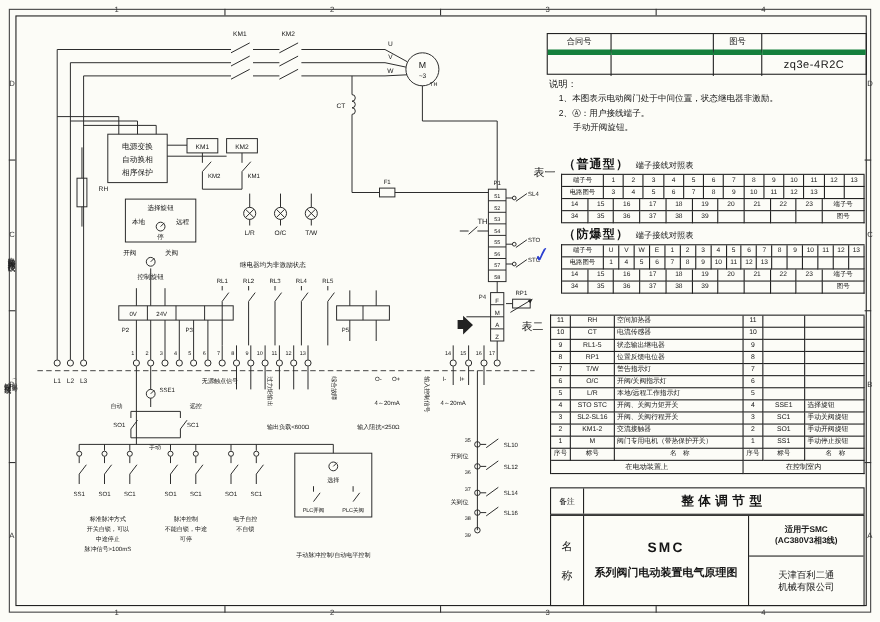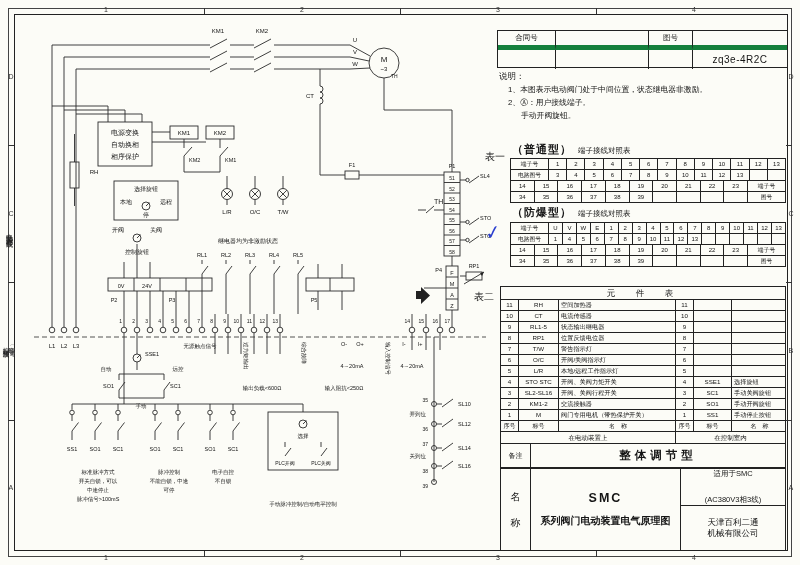--- a/index.html
+++ b/index.html
@@ -49,21 +49,21 @@
   
   #remark{left:500px;top:443px;width:286px;height:25px;display:flex;}
   #remark .rlab{width:30px;border-right:1px solid #222;display:flex;align-items:center;justify-content:center;font-size:7px;}
   #remark .rval{flex:1;display:flex;align-items:center;justify-content:center;font-weight:bold;font-size:11.5px;letter-spacing:4px;}
   #titleblock{left:500px;top:468px;width:286px;height:83px;display:flex;}
   .tb-name{width:30px;border-right:1px solid #222;display:flex;flex-direction:column;align-items:center;justify-content:center;gap:12px;font-size:10px;}
   .tb-product{width:150px;border-right:1px solid #222;display:flex;flex-direction:column;align-items:center;justify-content:center;gap:9px;}
   .tb-smc{font-size:12.5px;font-weight:bold;letter-spacing:2px;}
   .tb-series{font-size:10px;font-weight:bold;text-align:right;}
   .tb-right{flex:1;display:flex;flex-direction:column;}
-  .tb-apply{height:37px;border-bottom:1px solid #222;display:flex;flex-direction:column;align-items:center;justify-content:space-between;font-size:7.5px;font-weight:normal;line-height:10px;}
+  .tb-apply{height:37px;border-bottom:1px solid #222;display:flex;flex-direction:column;align-items:center;justify-content:center;font-size:7.5px;font-weight:bold;line-height:10px;}
   .tb-company{flex:1;display:flex;flex-direction:column;align-items:center;justify-content:center;font-size:8.5px;line-height:11px;}
   
   #mn-up{position:absolute;left:4px;top:228px;height:104px;font-size:7px;}
   #mn-low{position:absolute;left:1px;top:342px;height:100px;display:flex;}
   #mn-low .vtext{font-size:6.5px;}
   #mn-low .sm{font-size:5.5px;color:#444;}
   #check{position:absolute;left:485px;top:221px;color:#2b3fd0;font-size:19px;font-weight:bold;transform:rotate(-10deg);}
   
   #schem{position:absolute;left:14px;top:14px;}
   #schem text{fill:#151515;font-size:6.5px;font-family:"Liberation Sans","DejaVu Sans",sans-serif;}
@@ -587,21 +587,20 @@
           <div class="cell val"></div>
           <div class="cell val"></div>
         </div>
       <div class="cell lab">图号</div>
     </div>
   </div>
 
   <div class="t1lab" style="left:474px;top:290px">表二</div>
 
   <div id="t2">
-    <div class="title">元　件　表</div>
     <div>
 
         <div class="t2row">
           <div class="cell c-no">11</div>
           <div class="cell c-tag">RH</div>
           <div class="cell c-name">空间加热器</div>
           <div class="cell c-no">11</div>
           <div class="cell c-tag2"></div>
           <div class="cell c-name2"></div>
         </div>

